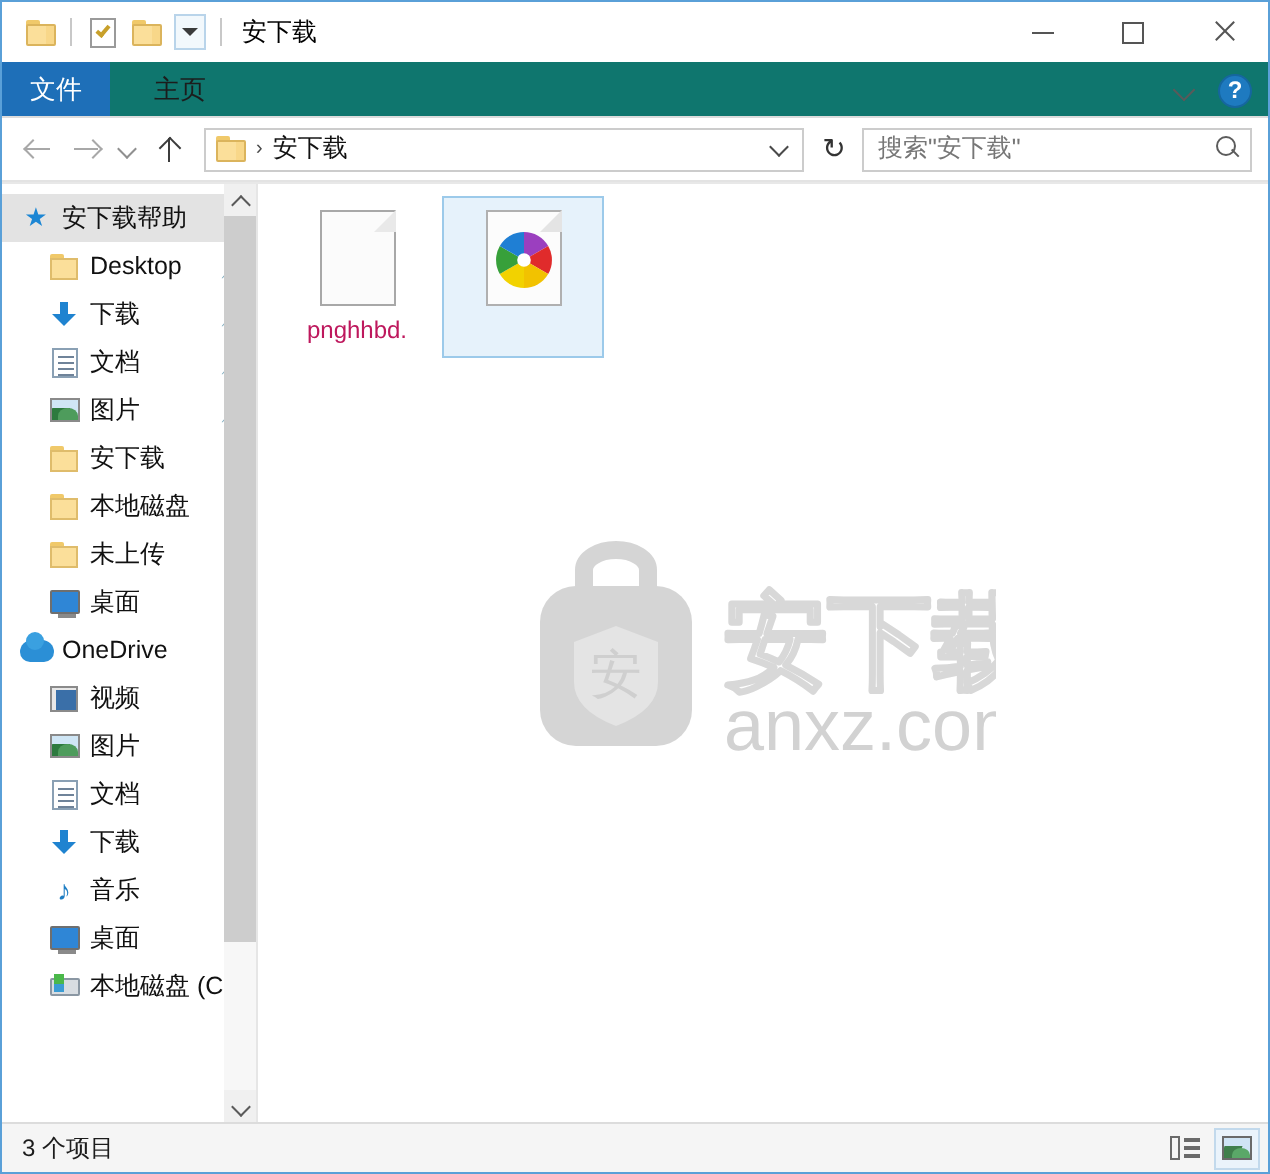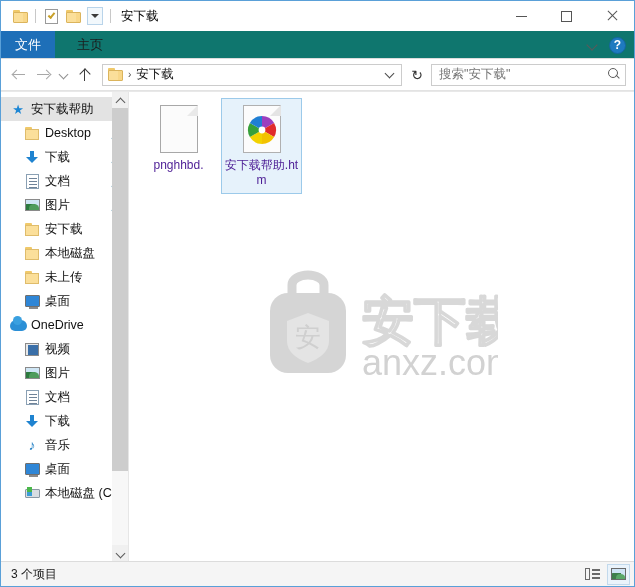--- a/index.html
+++ b/index.html
@@ -335,21 +335,21 @@
     width: 81px; padding: 4px 2px 5px 2px; margin: 0 1px;
     display: flex; flex-direction: column; align-items: center;
     border: 1px solid transparent;
   }
   .fitem.selected { background: #e6f2fb; border-color: #9ccaea; }
   .fitem .thumb {
     width: 52px; height: 52px; display: flex; align-items: center; justify-content: center;
     margin-bottom: 3px;
   }
   .fitem .fname {
-    font-size: 12px; line-height: 15px; color: #4c1d95; text-align: center;
+    font-size: 12px; line-height: 15px; color: #be185d; text-align: right;
     word-break: break-all; max-width: 78px;
   }
 
   
   .page-ico { width: 38px; height: 48px; position: relative; }
   .page-ico .sheet {
     position: absolute; inset: 0; background: #fbfbfb; border: 1px solid #a8a8a8;
   }
   .page-ico .foldtri {
     position: absolute; right: 0px; top: 0px; width: 0; height: 0;
@@ -701,21 +701,20 @@
                     <path d="M0,0 L12.1,7 A14,14 0 0,1 0,14 Z" fill="#f2c200"></path>
                     <path d="M0,0 L0,14 A14,14 0 0,1 -12.1,7 Z" fill="#f2d200"></path>
                     <path d="M0,0 L-12.1,7 A14,14 0 0,1 -12.1,-7 Z" fill="#37a03a"></path>
                     <path d="M0,0 L-12.1,-7 A14,14 0 0,1 0,-14 Z" fill="#1f7fd4"></path>
                     <circle cx="0" cy="0" r="3.4" fill="#ffffff"></circle>
                   </g>
                 </svg>
               </span>
             </span>
           </div>
-          <div class="fname">安下载帮助.htm</div>
         </div>
 
       </div>
 
       <div id="watermark">
         <svg width="232" height="118" viewBox="0 0 232 118">
 
           <g>
             <rect x="4" y="26" width="76" height="80" rx="18" fill="#d5d5d5"></rect>
             <path d="M26,28 L26,18 A16,10 0 0,1 58,18 L58,28" fill="none" stroke="#d5d5d5" stroke-width="9"></path>

